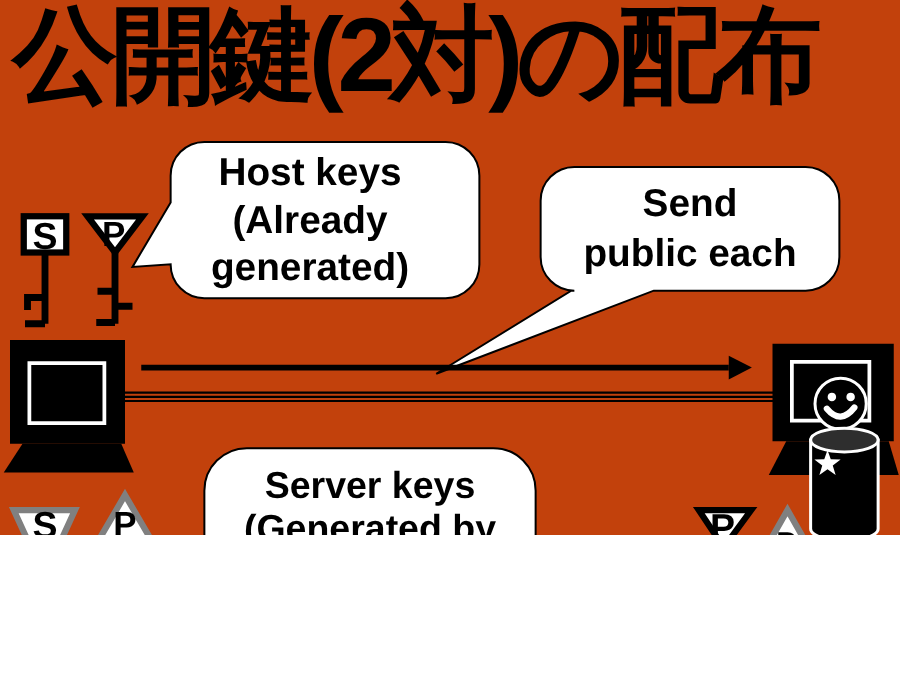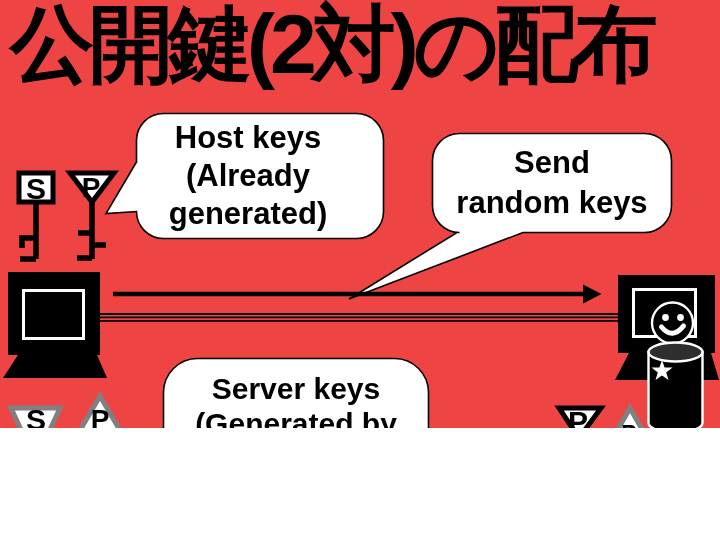--- a/index.html
+++ b/index.html
@@ -1,19 +1,19 @@
 <!DOCTYPE html>
 <html lang="ja"><head>
 <meta charset="utf-8">
 <style>
   html,body{margin:0;padding:0;background:#ffffff;}
   #slide{
     position:relative;
     width:720px;height:428px;
-    background:#ef4444;
+    background:#c2410c;
     overflow:hidden;
     font-family:"Liberation Sans",sans-serif;
   }
   #title{
     position:absolute;
     top:-6px;left:10px;width:706px;
     margin:0;
     font-size:84px;
     font-weight:bold;
     letter-spacing:-5px;
@@ -123,19 +123,19 @@
         <path d="M630 445 L630 498 M630 475 L616 475 M630 487 L646 487 M630 497 L614 497" fill="none" stroke="#808080" stroke-width="5.5"></path>
         <text class="keytext" x="629" y="442" font-size="24">P</text>
       </g>
     </g>
   </svg>
 
   <div id="host-text" class="bubble-text">Host keys
 (Already
 generated)</div>
   <div id="send-text" class="bubble-text">Send
-random keys</div>
+public each</div>
   <div id="server-text" class="bubble-text">Server keys
 (Generated by
 random seed
 each time)</div>
 
 </div>
 
 </body></html>

